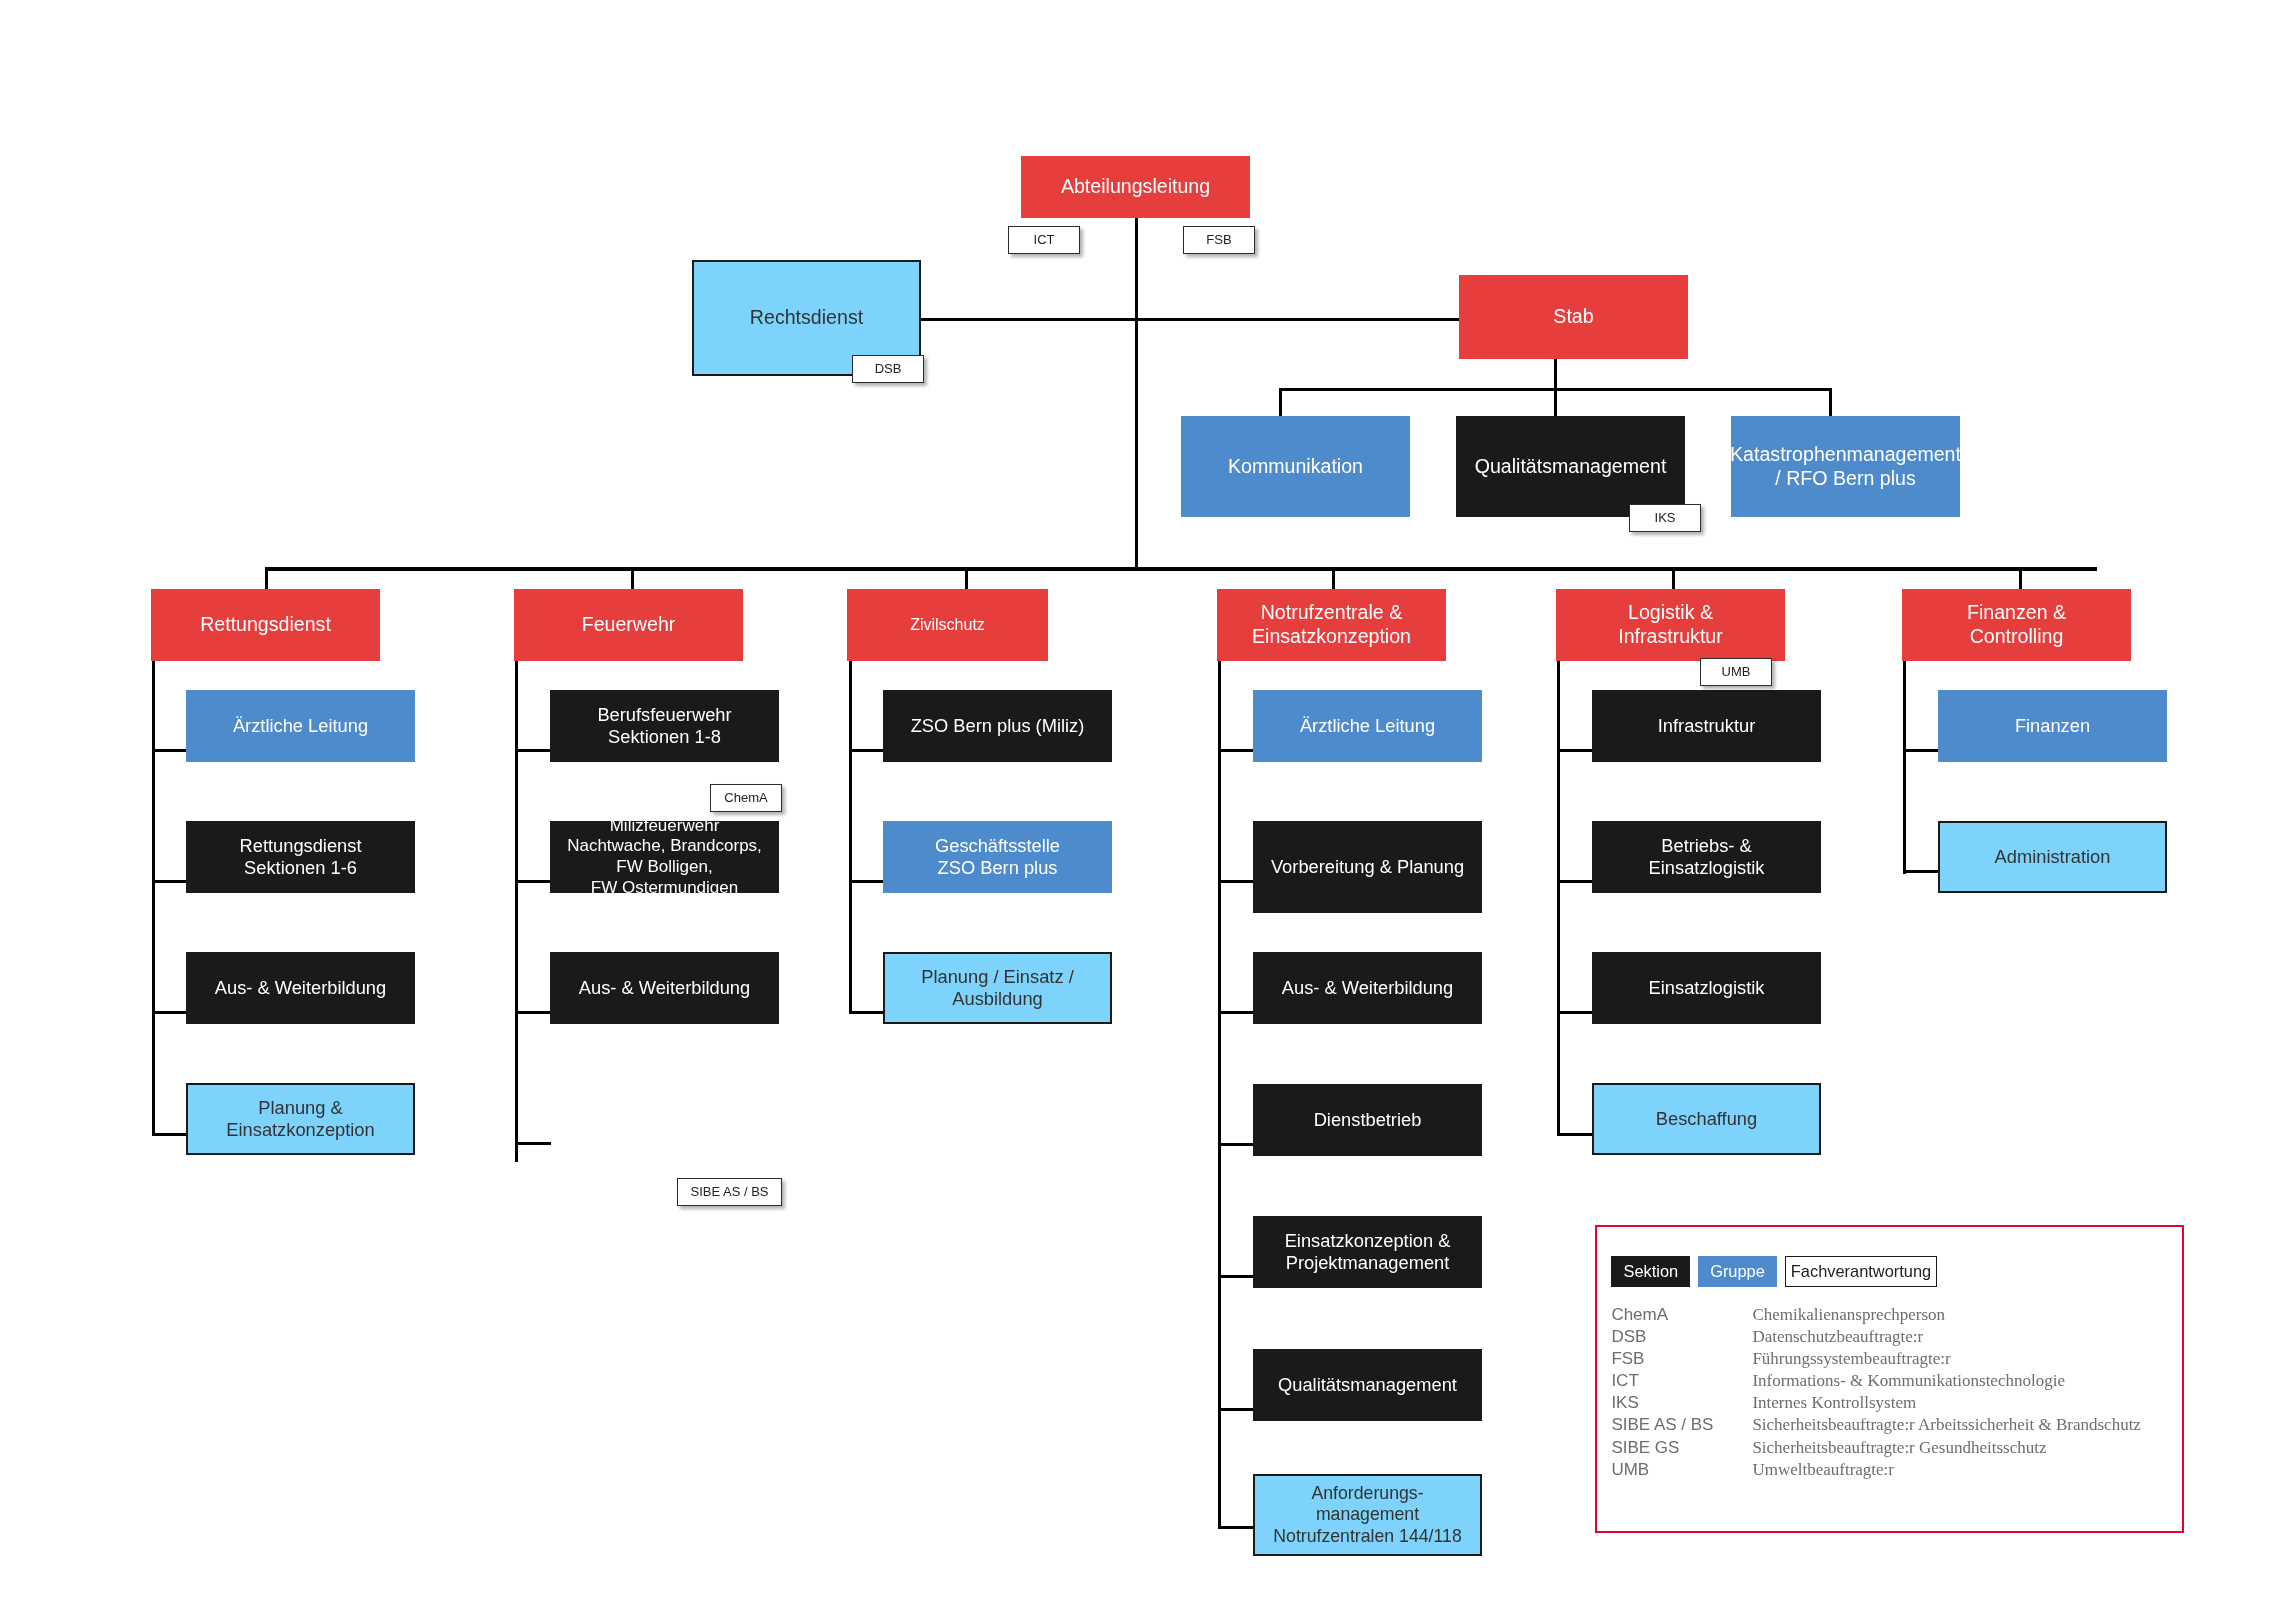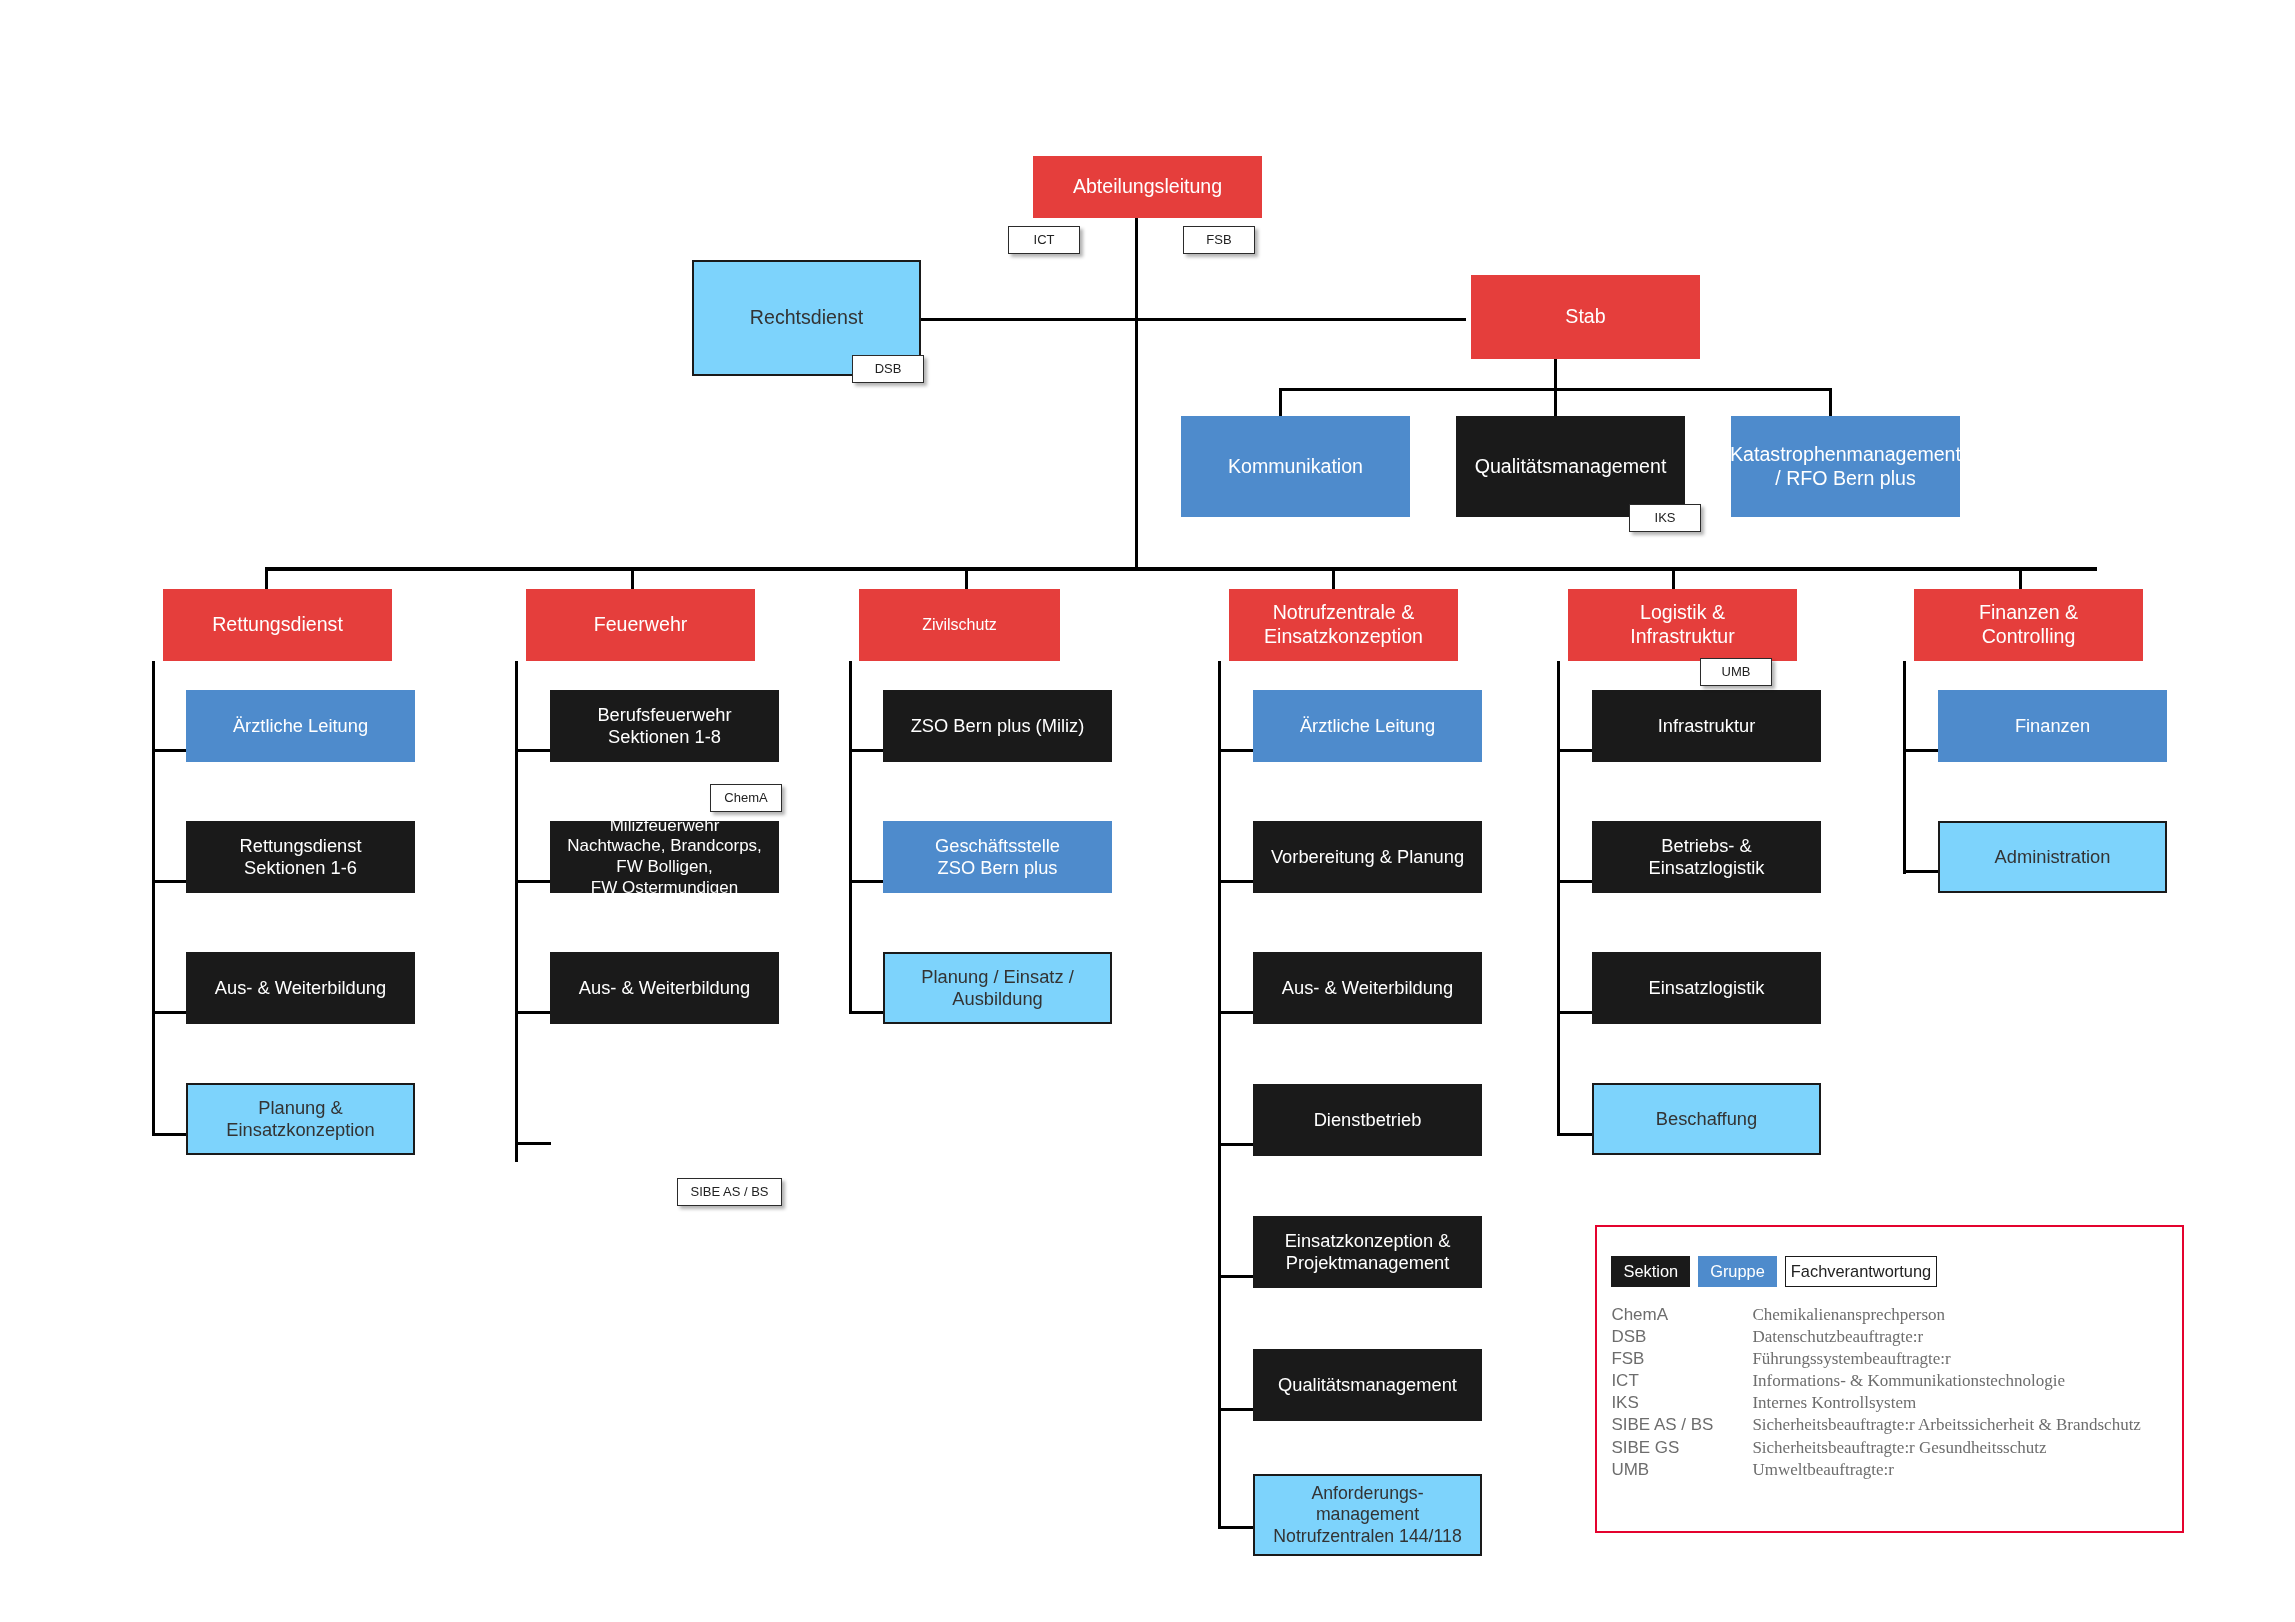--- a/index.html
+++ b/index.html
@@ -10,21 +10,21 @@
   .node{
     position:absolute;
     box-sizing:border-box;
     display:flex;align-items:center;justify-content:center;
     text-align:center;
     line-height:1.22;
     z-index:5;
   }
   .node .lbl{display:block;padding:0 5.2px;}
 
-  .n-red   {background:#E53E3C;color:#ffffff;margin-left:12px;}
+  .n-red   {background:#E53E3C;color:#ffffff;}
   .n-blue  {background:#4E8BCC;color:#ffffff;}
   .n-black {background:#1A1A1A;color:#ffffff;}
   .n-white {background:#7dd3fc;color:#333333;border:2px solid #1A1A1A;}
 
   
   .tag{
     position:absolute;
     box-sizing:border-box;
     background:#ffffff;
     border:1.3px solid #2b2b2b;
@@ -218,21 +218,21 @@
   <div class="node n-blue" style="left:883px;top:821px;width:229px;height:72px;font-size:18.3px;">
     <span class="lbl">Geschäftsstelle<br>ZSO Bern plus</span>
   </div>
   <div class="node n-white" style="left:883px;top:952px;width:229px;height:72px;font-size:18.3px;">
     <span class="lbl">Planung / Einsatz /<br>Ausbildung</span>
   </div>
 
   <div class="node n-blue" style="left:1253px;top:690px;width:229px;height:72px;font-size:18.3px;">
     <span class="lbl">Ärztliche Leitung</span>
   </div>
-  <div class="node n-black" style="left:1253px;top:821px;width:229px;height:72px;font-size:18.3px;">
+  <div class="node n-black" style="left:1253px;top:821px;width:229px;height:92px;font-size:18.3px;">
     <span class="lbl">Vorbereitung &amp; Planung</span>
   </div>
   <div class="node n-black" style="left:1253px;top:952px;width:229px;height:72px;font-size:18.3px;">
     <span class="lbl">Aus- &amp; Weiterbildung</span>
   </div>
   <div class="node n-black" style="left:1253px;top:1084px;width:229px;height:72px;font-size:18.3px;">
     <span class="lbl">Dienstbetrieb</span>
   </div>
   <div class="node n-black" style="left:1253px;top:1216px;width:229px;height:72px;font-size:18.3px;">
     <span class="lbl">Einsatzkonzeption &amp;<br>Projektmanagement</span>

